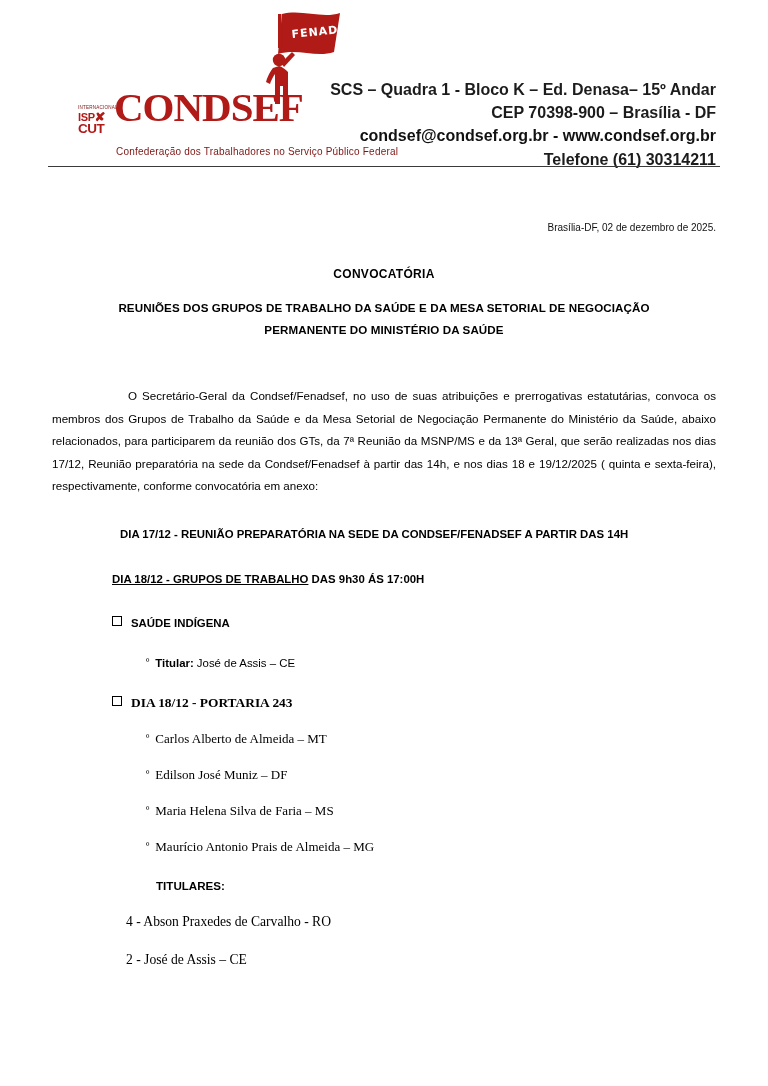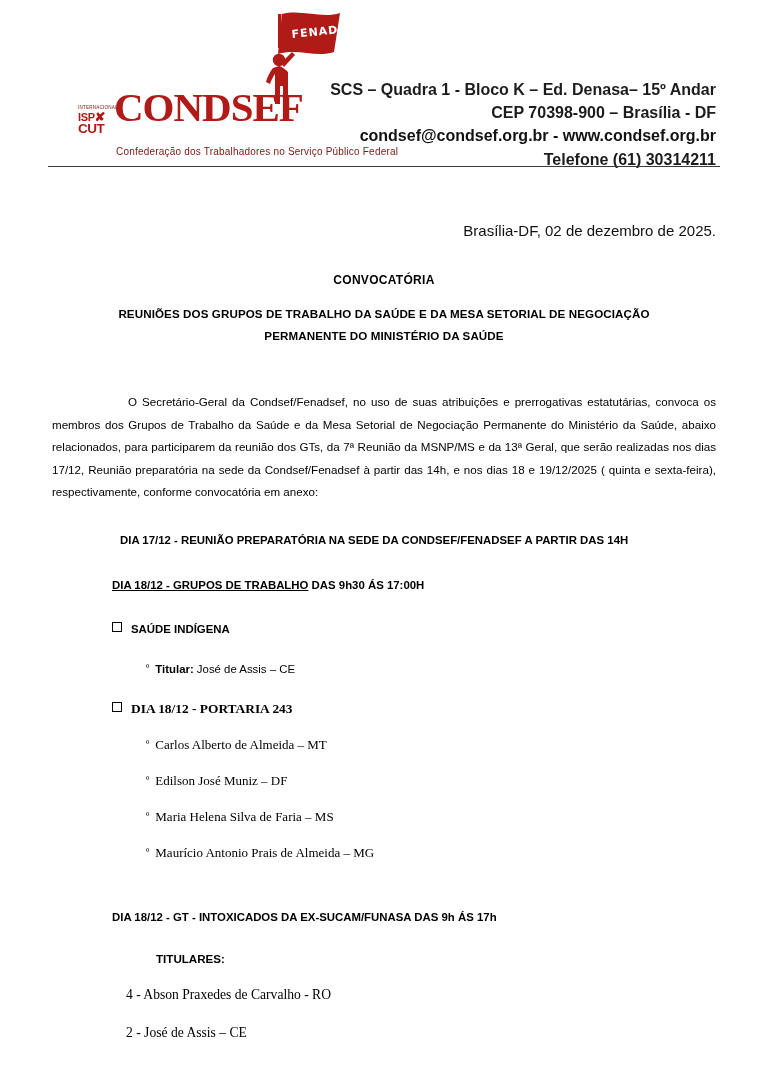--- a/index.html
+++ b/index.html
@@ -115,21 +115,21 @@
     border-top: 1.6px solid #3a3a3a;
   }
 
   
   .content {
     padding: 0 52px;
     box-sizing: border-box;
   }
   .date-line {
     text-align: right;
-    font-size: 15px;
+    font-size: 10px;
     margin-top: 54px;
     color: #111;
   }
   .title1 {
     text-align: center;
     font-size: 12px;
     font-weight: bold;
     margin-top: 34px;
     letter-spacing: 0.3px;
   }
@@ -308,21 +308,20 @@
     <div class="sub-item-serif">
       <span class="circ">º</span><span>Edilson José Muniz – DF</span>
     </div>
     <div class="sub-item-serif">
       <span class="circ">º</span><span>Maria Helena Silva de Faria – MS</span>
     </div>
     <div class="sub-item-serif">
       <span class="circ">º</span><span>Maurício Antonio Prais de Almeida – MG</span>
     </div>
 
-    <div class="gt-line">DIA 18/12 - GT - INTOXICADOS DA EX-SUCAM/FUNASA DAS 9h ÁS 17h</div>
 
     <div class="titulares">TITULARES:</div>
 
     <div class="num-item">4 - Abson Praxedes de Carvalho - RO</div>
     <div class="num-item">2 - José de Assis – CE</div>
 
   </div>
 </div>
 
 </body></html>

